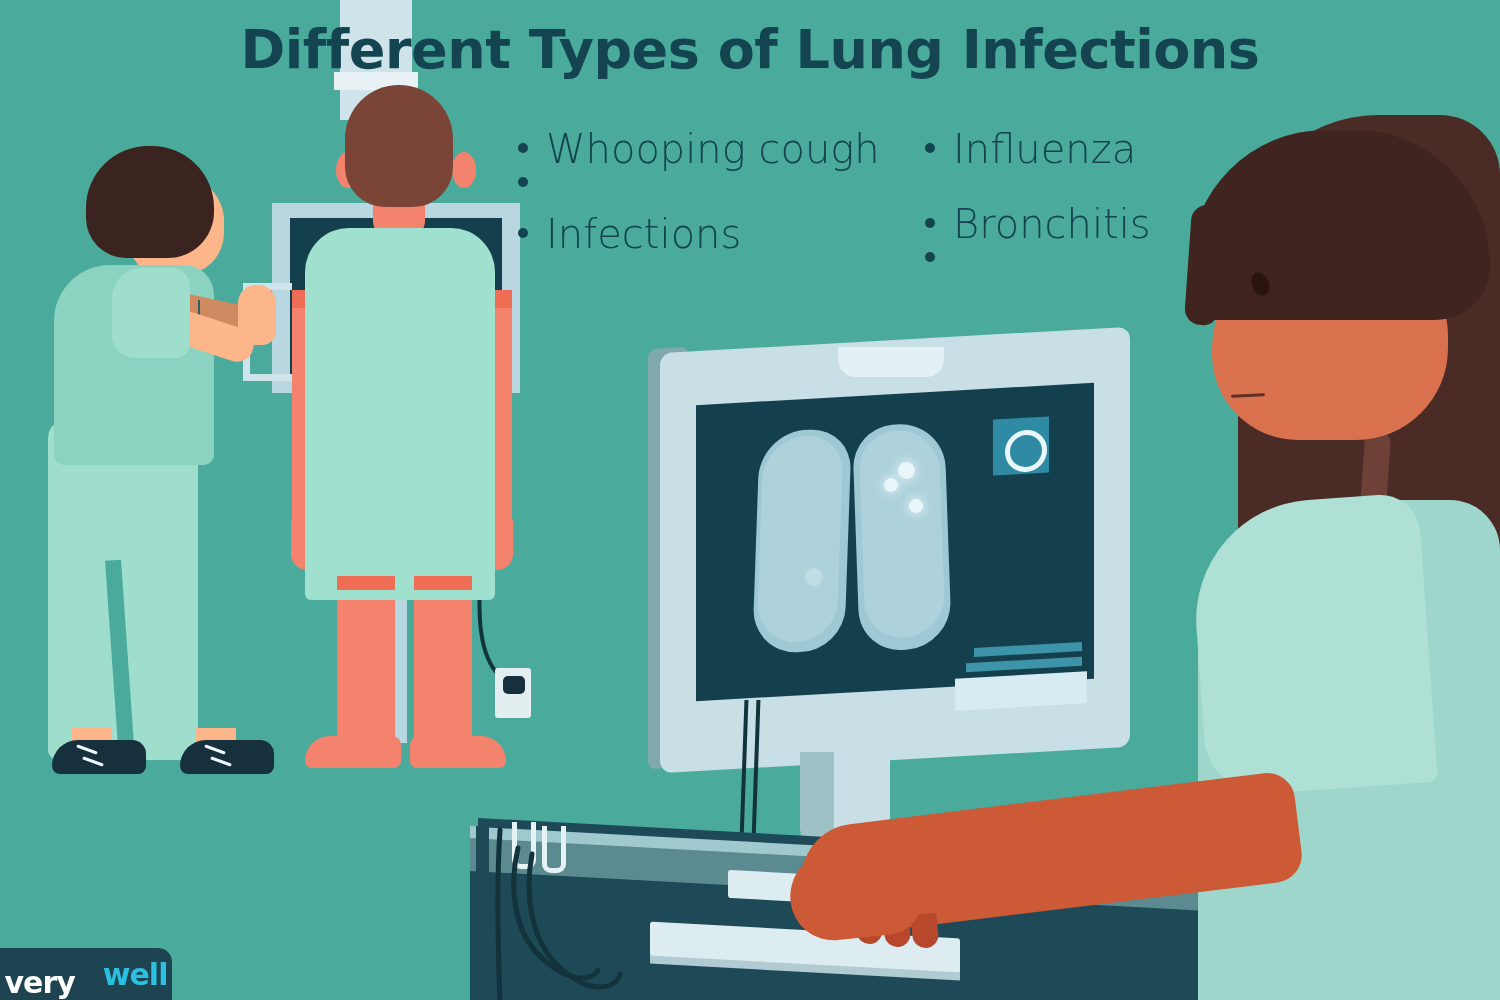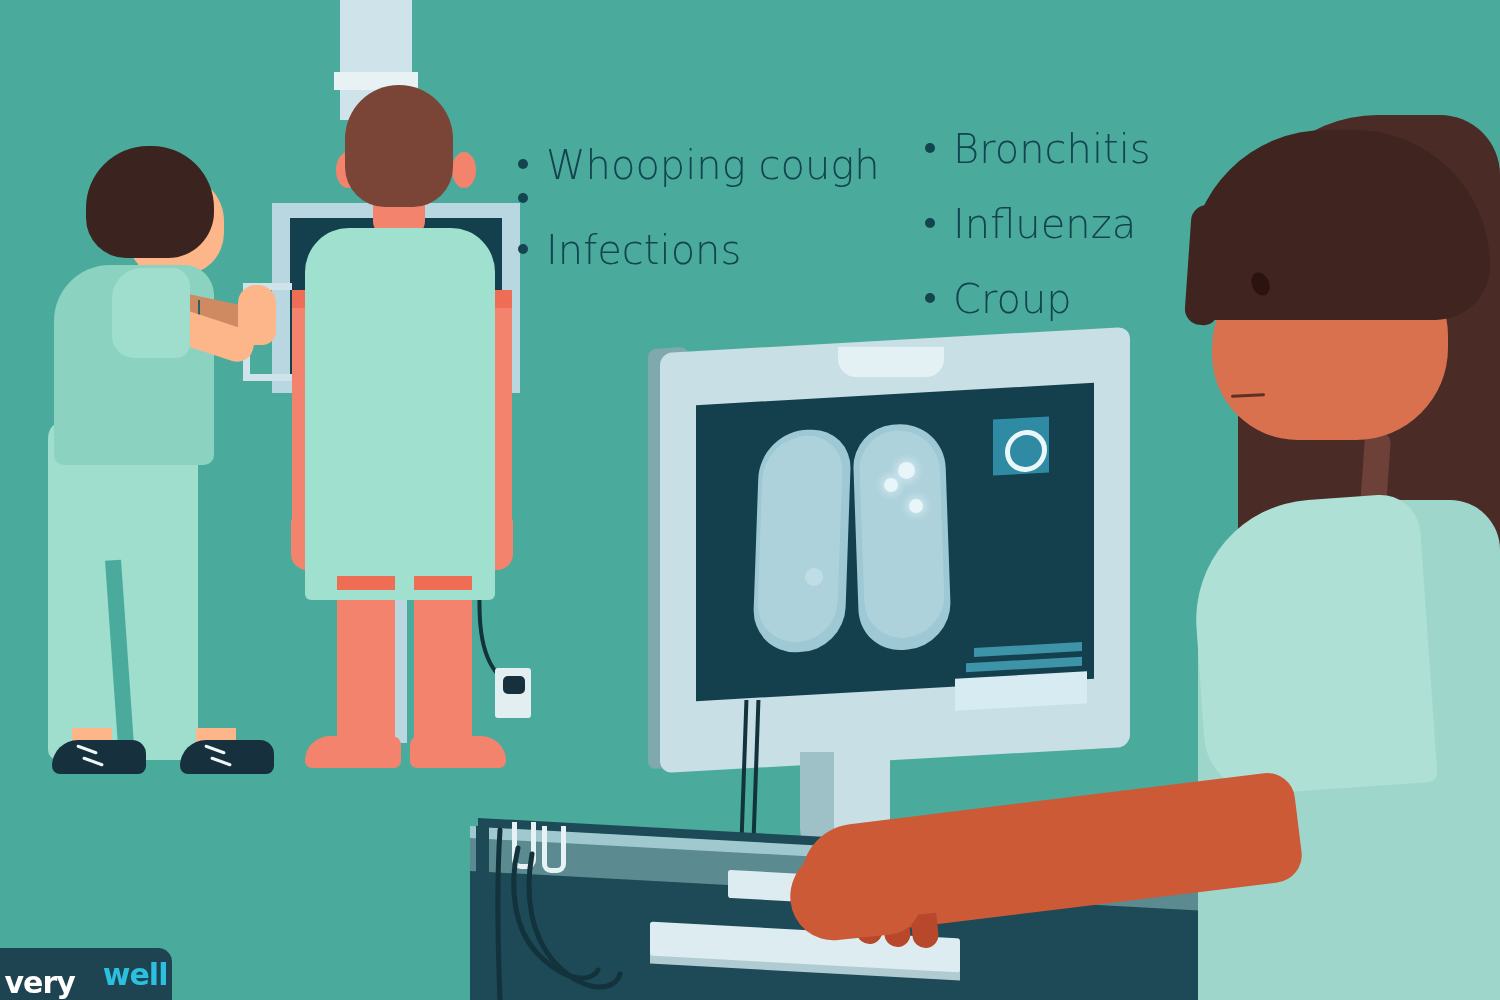--- a/index.html
+++ b/index.html
@@ -35,21 +35,21 @@
   
   .list-col {
     position: absolute;
     z-index: 40;
     color: #134450;
     font-family: "DejaVu Sans", sans-serif;
     font-size: 40px;
     font-weight: 300;
     line-height: 75px;
   }
-  #list-col-left { left: 518px; top: 128px; }
+  #list-col-left { left: 518px; top: 112px; }
   #list-col-right { left: 925px; top: 112px; }
   .bullet-row { display: flex; align-items: baseline; white-space: nowrap; }
   .bullet-dot {
     width: 10px; height: 10px;
     border-radius: 50%;
     background: #134450;
     margin-right: 18px;
     flex: 0 0 auto;
     position: relative;
     top: -10px;
@@ -615,47 +615,47 @@
   <div class="abs" id="keyboard-near-shadow"></div>
   <div class="abs" id="keyboard-near"></div>
 
   <div class="abs" id="doc-arm"></div>
   <div class="abs finger" style="left:828px;top:905px;transform:rotate(-6deg);"></div>
   <div class="abs finger" style="left:856px;top:910px;transform:rotate(-6deg);"></div>
   <div class="abs finger" style="left:884px;top:913px;transform:rotate(-6deg);"></div>
   <div class="abs finger" style="left:912px;top:914px;transform:rotate(-6deg);"></div>
   <div class="abs" id="doc-hand"></div>
 
+  <div id="title">Different Types of Lung Infections</div>
 
   <div class="list-col" id="list-col-left">
     <div class="bullet-row">
       <span class="bullet-dot"></span>
       <span>Whooping cough</span>
     </div>
     <div class="bullet-row">
       <span class="bullet-dot"></span>
     </div>
     <div class="bullet-row">
       <span class="bullet-dot"></span>
       <span>Infections</span>
     </div>
   </div>
 
   <div class="list-col" id="list-col-right">
     <div class="bullet-row">
       <span class="bullet-dot"></span>
+      <span>Influenza</span>
+    </div>
+    <div class="bullet-row">
+      <span class="bullet-dot"></span>
       <span>Bronchitis</span>
     </div>
     <div class="bullet-row">
       <span class="bullet-dot"></span>
-      <span>Influenza</span>
-    </div>
-    <div class="bullet-row">
-      <span class="bullet-dot"></span>
-      <span>Croup</span>
     </div>
   </div>
 
   <div id="logo">
     <span id="logo-very">very</span>
       <span id="logo-well">well</span>
   </div>
 
 </div>
 

